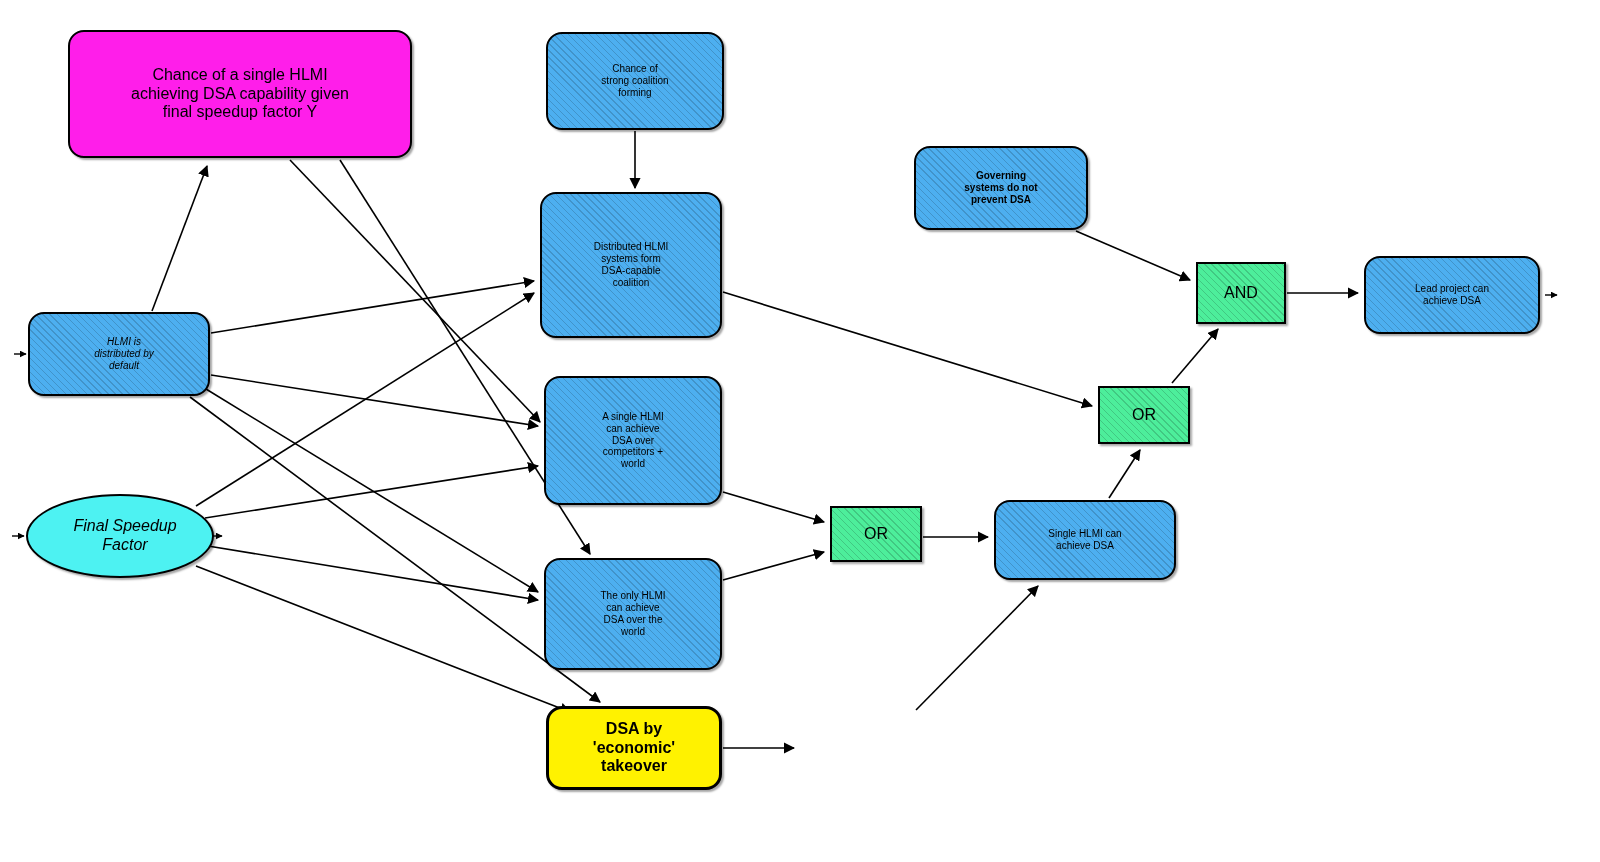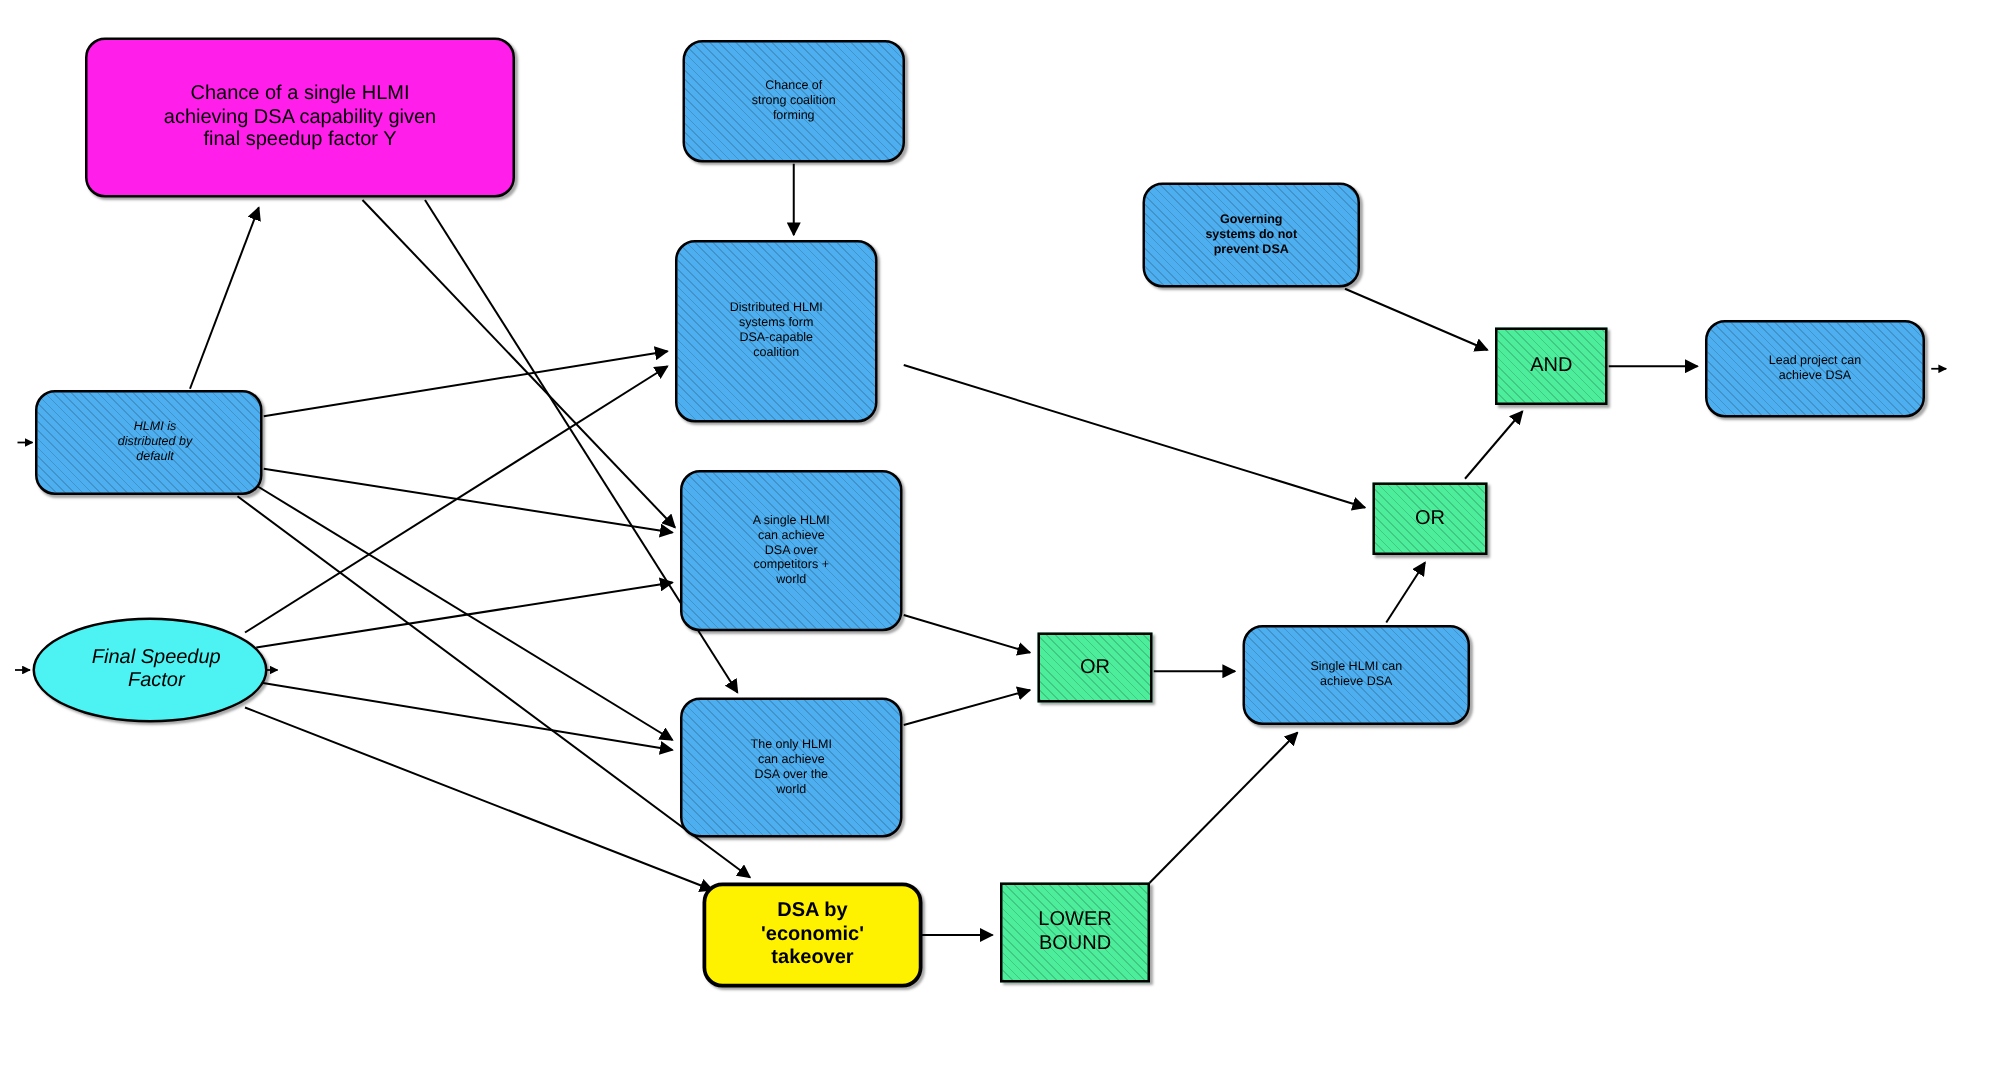--- a/index.html
+++ b/index.html
@@ -58,21 +58,21 @@
       45deg,
       rgba(0,0,0,0.16) 0px,
       rgba(0,0,0,0.16) 1px,
       rgba(0,0,0,0.0) 1px,
       rgba(0,0,0,0.0) 5px
     );
   }
   .italic { font-style: italic; padding-left: 10px; }
   .fs15 { font-size: 10px; }
   .fs16 { font-size: 16px; }
-  .bold { font-weight: bold; margin-left: 16px; }
+  .bold { font-weight: bold; }
 </style>
 </head>
 <body>
 
 <div id="canvas">
 
   <svg class="edges" viewBox="0 0 1600 862" xmlns="http://www.w3.org/2000/svg">
     <defs>
       <marker id="arrow" viewBox="0 0 10 10" refX="9" refY="5" markerWidth="7" markerHeight="7" orient="auto-start-reverse">
         <path d="M 0 0 L 10 5 L 0 10 z" fill="#000000"></path>
@@ -159,21 +159,21 @@
     <span class="lbl">HLMI is
 distributed by
 default</span>
   </div>
 
   <div class="node shape-ellipse fill-cyan fs16 italic" style="left:26px; top:494px; width:188px; height:84px;">
     <span class="lbl">Final Speedup
 Factor</span>
   </div>
 
-  <div class="node shape-round fill-blue hatched fs15" style="left:540px; top:192px; width:162px; height:146px;">
+  <div class="node shape-round fill-blue hatched fs15" style="left:540px; top:192px; width:182px; height:146px;">
     <span class="lbl">Distributed HLMI
 systems form
 DSA-capable
 coalition</span>
   </div>
 
   <div class="node shape-round fill-blue hatched fs15" style="left:544px; top:376px; width:178px; height:129px;justify-content:flex-end;">
     <span class="lbl">A single HLMI
 can achieve
 DSA over
@@ -191,24 +191,20 @@
   <div class="node shape-round fill-yellow fs16 bold" style="left:546px; top:706px; width:176px; height:84px; border-width:3px;">
     <span class="lbl">DSA by
 'economic'
 takeover</span>
   </div>
 
   <div class="node shape-rect fill-green hatched fs16" style="left:830px; top:506px; width:92px; height:56px;">
     <span class="lbl">OR</span>
   </div>
 
-  <div class="node shape-rect fill-green hatched fs16" style="left:800px; top:706px; width:120px; height:80px;">
-    <span class="lbl">LOWER
-BOUND</span>
-  </div>
 
   <div class="node shape-round fill-blue hatched fs15" style="left:994px; top:500px; width:182px; height:80px;">
     <span class="lbl">Single HLMI can
 achieve DSA</span>
   </div>
 
   <div class="node shape-rect fill-green hatched fs16" style="left:1098px; top:386px; width:92px; height:58px;">
     <span class="lbl">OR</span>
   </div>
 

